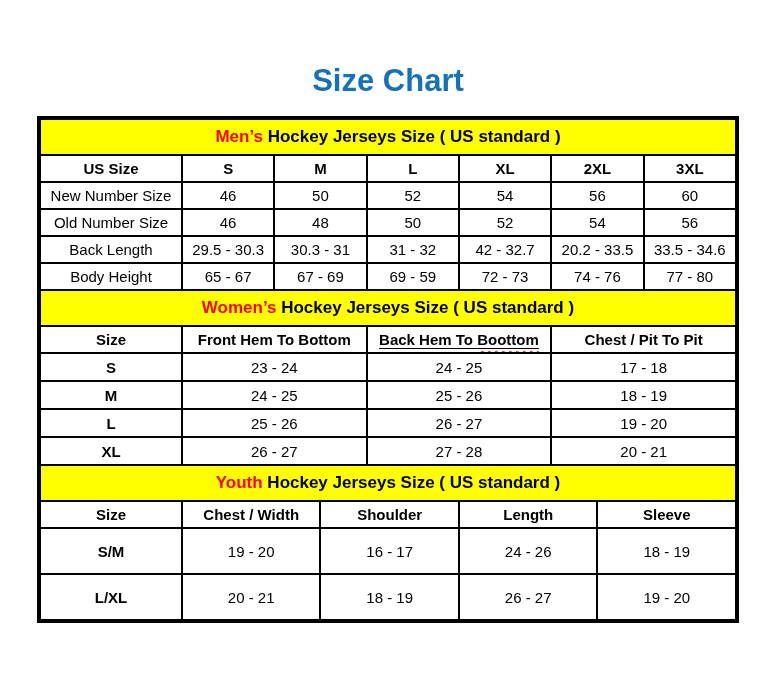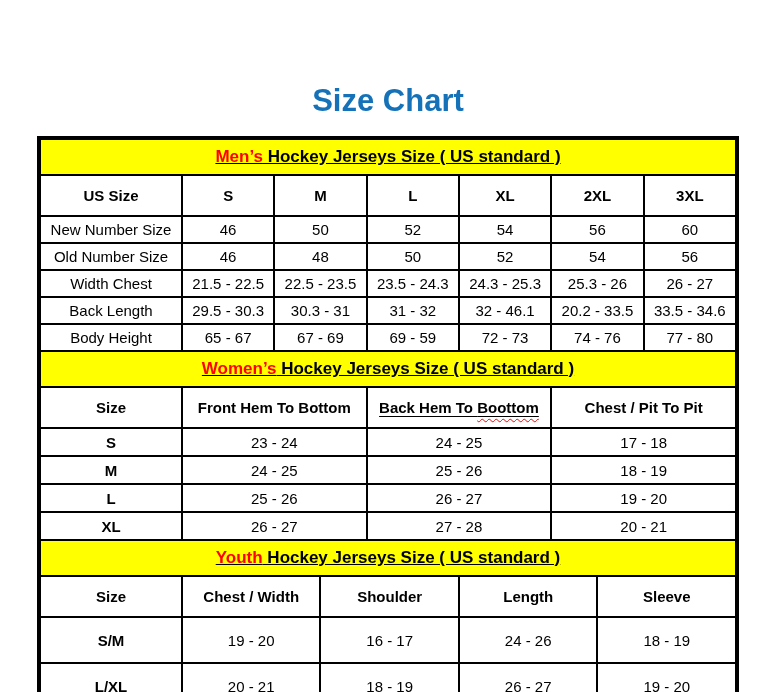--- a/index.html
+++ b/index.html
@@ -9,21 +9,21 @@
     --border-black:#000000;
   }
   *{box-sizing:border-box;margin:0;padding:0;}
   html,body{background:#ffffff;}
   body{
     width:776px;height:692px;
     font-family:"Liberation Sans","DejaVu Sans",sans-serif;
     color:#000;
     overflow:hidden;
   }
-  .page{width:776px;height:692px;padding-top:84px;}
+  .page{width:776px;height:692px;padding-top:64px;}
   h1.page-title{
     text-align:center;
     color:var(--title-blue,#1572B8);
     font-size:31px;
     font-weight:bold;
     letter-spacing:0px;
     margin-bottom:18px;
     line-height:1.1;
   }
   .chart-wrap{
@@ -44,24 +44,23 @@
     padding:1px 2px;
     font-size:15px;
     overflow:hidden;
     white-space:nowrap;
   }
   .tbl td.band{
     background:var(--band-yellow,#FFFF00);
     font-weight:bold;
     font-size:17px;
     height:36px;
-    text-decoration:underline;
   }
   .tbl td.band .hl{color:var(--highlight-red,#FF0000);}
-  .tbl tr.cols-row th{font-weight:bold;height:41px;}
+  .tbl tr.cols-row th{font-weight:bold;height:27px;}
   #tbl-men tbody th{font-weight:normal;}
   #tbl-men tbody th,#tbl-men tbody td{height:27px;}
   #tbl-women tbody th,#tbl-women tbody td{height:28px;}
   #tbl-youth tbody th,#tbl-youth tbody td{height:46px;}
   #tbl-women tbody th,#tbl-youth tbody th{font-weight:bold;}
   .tbl col.c0{width:20.4%;}
   #tbl-men col:not(.c0){width:13.266%;}
   #tbl-women col:not(.c0){width:26.53%;}
   #tbl-youth col:not(.c0){width:19.9%;}
   span.u{
@@ -122,34 +121,25 @@
           <tr>
             <th>Old Number Size</th>
             <td>46</td>
             <td>48</td>
             <td>50</td>
             <td>52</td>
             <td>54</td>
             <td>56</td>
           </tr>
           <tr>
-            <th>Width Chest</th>
-            <td>21.5 - 22.5</td>
-            <td>22.5 - 23.5</td>
-            <td>23.5 - 24.3</td>
-            <td>24.3 - 25.3</td>
-            <td>25.3 - 26</td>
-            <td>26 - 27</td>
-          </tr>
-          <tr>
             <th>Back Length</th>
             <td>29.5 - 30.3</td>
             <td>30.3 - 31</td>
             <td>31 - 32</td>
-            <td>32 - 46.1</td>
+            <td>42 - 32.7</td>
             <td>20.2 - 33.5</td>
             <td>33.5 - 34.6</td>
           </tr>
           <tr>
             <th>Body Height</th>
             <td>65 - 67</td>
             <td>67 - 69</td>
             <td>69 - 59</td>
             <td>72 - 73</td>
             <td>74 - 76</td>

